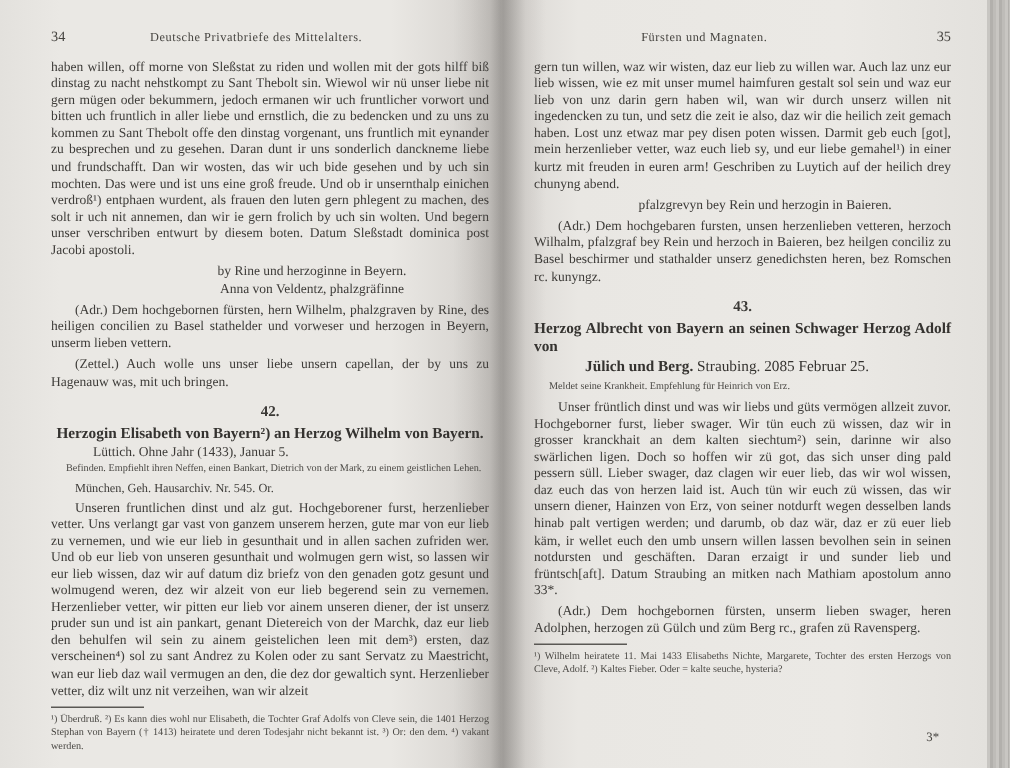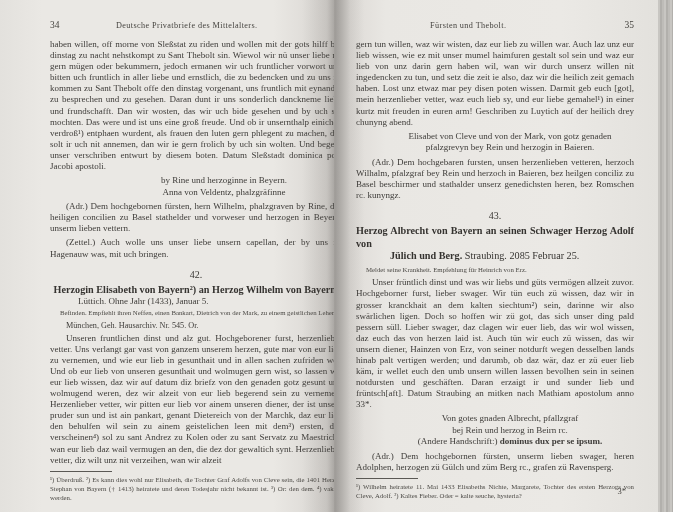--- a/index.html
+++ b/index.html
@@ -6,21 +6,20 @@
   body{
     width:673px;height:512px;position:relative;overflow:hidden;
     background:#d3d1cd;
     font-family:"Liberation Serif","DejaVu Serif",serif;
     color:#3e3c39;
   }
   .page{position:absolute;top:0;height:512px;}
   .page-left{
     left:0;width:334px;
     background:linear-gradient(90deg,#e3e1dd 0%,#eae8e4 12%,#eae8e4 78%,#d8d5d1 94%,#c6c3bf 100%);
-    padding-left:16px;
   }
   .page-right{
     left:334px;width:324px;
     background:linear-gradient(90deg,#c9c6c2 0%,#dedbd7 5%,#e9e7e3 16%,#ebe9e5 70%,#e3e1dd 100%);
   }
   .fore-edge{
     position:absolute;left:658px;top:0;width:15px;height:512px;
     background:repeating-linear-gradient(90deg,#c8c6c2 0 2px,#b2b0ac 2px 4px,#bebcb8 4px 6px);
   }
   .gutter-shadow{
@@ -38,21 +37,21 @@
   .rh-left .rh-title{margin-right:auto;transform:translateX(-14px);}
   .rh-right .rh-title{margin-left:auto;margin-right:auto;transform:translateX(10px);}
   .rh-right .pagenum{margin-left:auto;}
   .body-text{
     font-size:9px;line-height:11.1px;text-align:justify;
     text-justify:inter-word;
   }
   .indent{text-indent:16px;}
   .sig-block{text-align:center;margin:3px 0 3px 56px;font-size:9px;line-height:11.5px;}
   .sig-block-r{text-align:center;margin:3px 0 3px 30px;font-size:9px;line-height:11.5px;}
-  .letter-no{text-align:center;font-size:10px;font-weight:normal;margin:9px 0 4px;color:#3a3835;}
+  .letter-no{text-align:center;font-size:10px;font-weight:bold;margin:9px 0 4px;color:#3a3835;}
   .letter-title{text-align:center;font-weight:bold;font-size:10.2px;line-height:12.6px;color:#353330;}
   .title-l1{text-align:justify;font-weight:bold;font-size:10.2px;line-height:12.6px;color:#353330;}
   .title-l2{font-size:10.2px;line-height:12.6px;margin-left:34px;color:#353330;}
   .title-l2 .b{font-weight:bold;}
   .dateline{font-size:9px;margin:0 0 3px 28px;}
   .regest{font-size:6.8px;line-height:8.4px;color:#4b4945;margin:3px 0 3px 10px;text-align:justify;}
   .source{font-size:8.2px;margin:2px 0 3px 16px;}
   .footnote-rule{width:62px;border-top:1px solid #5a5854;margin:5px 0 3px;}
   .footnote{font-size:6.8px;line-height:9px;color:#4b4945;text-align:justify;}
   .sig-mark{position:absolute;right:32px;bottom:16px;font-size:8.5px;color:#45433f;}
@@ -86,46 +85,40 @@
     <div class="body-text indent">Unseren fruntlichen dinst und alz gut.  Hochgeborener furst, herzenlieber vetter.  Uns verlangt gar vast von ganzem unserem herzen, gute mar von eur lieb zu vernemen, und wie eur lieb in gesunthait und in allen sachen zufriden wer.  Und ob eur lieb von unseren gesunthait und wolmugen gern wist, so lassen wir eur lieb wissen, daz wir auf datum diz briefz von den genaden gotz gesunt und wolmugend weren, dez wir alzeit von eur lieb begerend sein zu vernemen.  Herzenlieber vetter, wir pitten eur lieb vor ainem unseren diener, der ist unserz pruder sun und ist ain pankart, genant Dietereich von der Marchk, daz eur lieb den behulfen wil sein zu ainem geistelichen leen mit dem³) ersten, daz verscheinen⁴) sol zu sant Andrez zu Kolen oder zu sant Servatz zu Maestricht, wan eur lieb daz wail vermugen an den, die dez dor gewaltich synt.  Herzenlieber vetter, diz wilt unz nit verzeihen, wan wir alzeit</div>
 
     <div class="footnote-rule"></div>
     <div class="footnote">¹) Überdruß.  ²) Es kann dies wohl nur Elisabeth, die Tochter Graf Adolfs von Cleve sein, die 1401 Herzog Stephan von Bayern († 1413) heiratete und deren Todesjahr nicht bekannt ist.  ³) Or: den dem.  ⁴) vakant werden.</div>
   </div>
 </div>
 
 <div class="page page-right">
   <div class="inner-right">
     <div class="running-head rh-right">
-      <span class="rh-title">Fürsten und Thebolt.</span>
+      <span class="rh-title">Fürsten und Magnaten.</span>
       <span class="pagenum">35</span>
     </div>
 
     <div class="body-text">gern tun willen, waz wir wisten, daz eur lieb zu willen war.  Auch laz unz eur lieb wissen, wie ez mit unser mumel haimfuren gestalt sol sein und waz eur lieb von unz darin gern haben wil, wan wir durch unserz willen nit ingedencken zu tun, und setz die zeit ie also, daz wir die heilich zeit gemach haben. Lost unz etwaz mar pey disen poten wissen.  Darmit geb euch [got], mein herzenlieber vetter, waz euch lieb sy, und eur liebe gemahel¹) in einer kurtz mit freuden in euren arm!  Geschriben zu Luytich auf der heilich drey chunyng abend.</div>
 
     <div class="sig-block-r">
-      <div>Elisabet von Cleve und von der Mark, von gotz genaden</div>
       <div>pfalzgrevyn bey Rein und herzogin in Baieren.</div>
     </div>
 
     <div class="body-text indent sp">(Adr.)  Dem hochgebaren fursten, unsen herzenlieben vetteren, herzoch Wilhalm, pfalzgraf bey Rein und herzoch in Baieren, bez heilgen conciliz zu Basel beschirmer und stathalder unserz genedichsten heren, bez Romschen rc. kunyngz.</div>
 
     <div class="letter-no">43.</div>
     <div class="title-l1">Herzog Albrecht von Bayern an seinen Schwager Herzog Adolf von</div>
     <div class="title-l2">
       <span class="b">Jülich und Berg.</span><span>  Straubing.  2085 Februar 25.</span>
     </div>
     <div class="regest">Meldet seine Krankheit.  Empfehlung für Heinrich von Erz.</div>
     <div class="body-text indent">Unser früntlich dinst und was wir liebs und güts vermögen allzeit zuvor. Hochgeborner furst, lieber swager.  Wir tün euch zü wissen, daz wir in grosser kranckhait an dem kalten siechtum²) sein, darinne wir also swärlichen ligen. Doch so hoffen wir zü got, das sich unser ding pald pessern süll.  Lieber swager, daz clagen wir euer lieb, das wir wol wissen, daz euch das von herzen laid ist.  Auch tün wir euch zü wissen, das wir unsern diener, Hainzen von Erz, von seiner notdurft wegen desselben lands hinab palt vertigen werden; und darumb, ob daz wär, daz er zü euer lieb käm, ir wellet euch den umb unsern willen lassen bevolhen sein in seinen notdursten und geschäften.  Daran erzaigt ir und sunder lieb und früntsch[aft].  Datum Straubing an mitken nach Mathiam apostolum anno 33*.</div>
 
-    <div class="sig-block-r">
-      <div>Von gotes gnaden Albrecht, pfallzgraf</div>
-      <div>bej Rein und herzog in Beirn rc.</div>
-      <div><span>(Andere Handschrift:) </span><span class="b" style="font-weight:bold">dominus dux per se ipsum.</span></div>
-    </div>
 
     <div class="body-text indent sp">(Adr.)  Dem hochgebornen fürsten, unserm lieben swager, heren Adolphen, herzogen zü Gülch und züm Berg rc., grafen zü Ravensperg.</div>
 
     <div class="footnote-rule"></div>
     <div class="footnote">¹) Wilhelm heiratete 11. Mai 1433 Elisabeths Nichte, Margarete, Tochter des ersten Herzogs von Cleve, Adolf.  ²) Kaltes Fieber.  Oder = kalte seuche, hysteria?</div>
   </div>
   <div class="sig-mark">3*</div>
 </div>
 
 <div class="gutter-shadow"></div>

